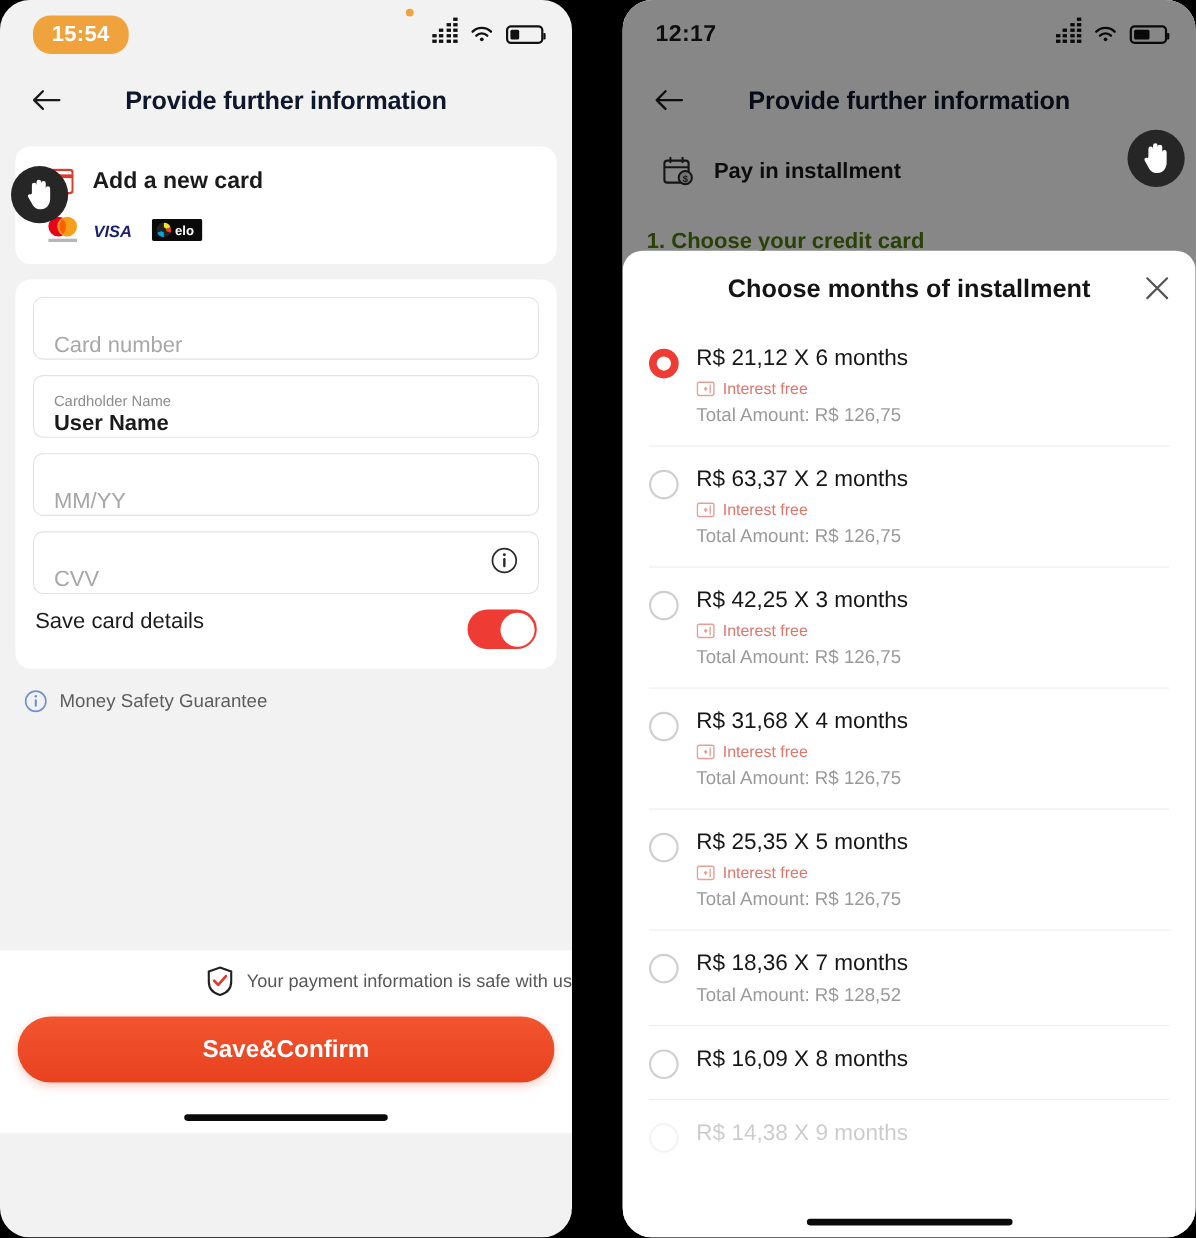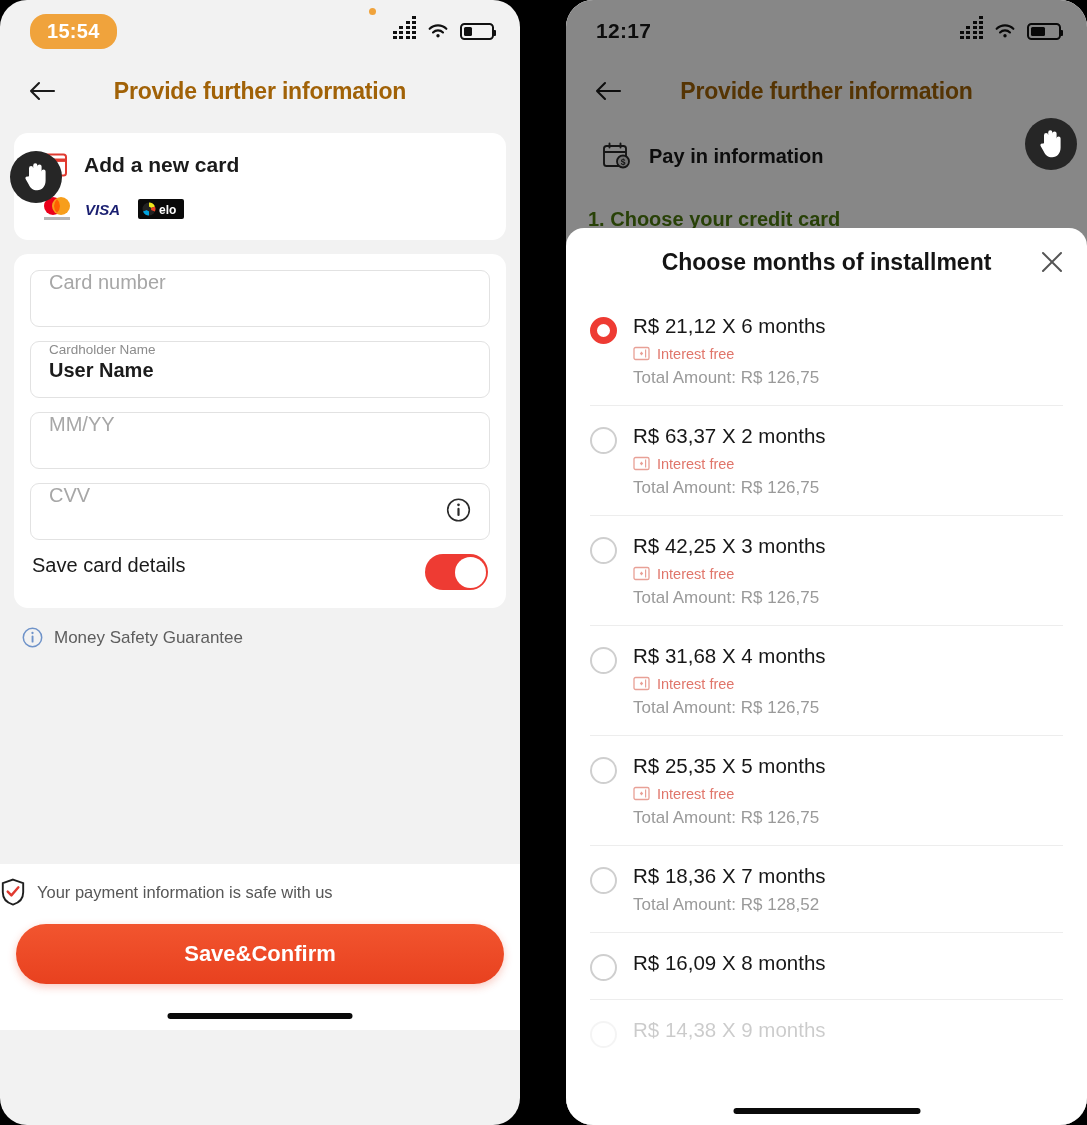--- a/index.html
+++ b/index.html
@@ -52,42 +52,42 @@
 
   
   .navbar {
     height:58px; display:flex; align-items:center; position:relative;
   }
   .nav-back {
     position:absolute; left:22px; width:40px; height:40px;
     display:flex; align-items:center; justify-content:center;
   }
   .nav-title {
-    width:100%; text-align:center; font-size:23px; font-weight:700; color:#a16207;
+    width:100%; text-align:center; font-size:23px; font-weight:700; color:#0f172a;
     letter-spacing:-.2px;
   }
 
   
   .left-body { background:#f2f2f2; height:897px; position:relative; }
   .card-panel {
     background:#fff; border-radius:14px; margin:13px 14px 0 14px;
     padding:20px 22px 18px 22px;
   }
   .add-card-row { display:flex; align-items:center; gap:17px; }
   .add-card-label { font-size:21px; font-weight:600; color:#1b1b1b; }
   .brand-row { display:flex; align-items:center; gap:11px; margin-top:19px; padding-left:4px; }
 
   .fields-panel {
     background:#fff; border-radius:14px; margin:14px 14px 0 14px;
     padding:16px 16px 18px 16px;
   }
   .field {
     border:1.4px solid #e2e2e2; border-radius:9px;
     height:57px; margin-bottom:14px; padding:0 18px;
-    display:flex; flex-direction:column; justify-content:flex-start; position:relative;
+    display:flex; flex-direction:column; justify-content:flex-end; position:relative;
   }
   .field .ph { font-size:20px; color:#a7a7a7; }
   .field .flabel { font-size:13.5px; color:#8c8c8c; margin-bottom:2px; }
   .field .fval { font-size:20px; font-weight:700; color:#1b1b1b; }
   .field .info-icon { position:absolute; right:18px; top:50%; transform:translateY(-50%); }
 
   .save-row {
     display:flex; align-items:flex-start; justify-content:space-between;
     margin-top:6px; padding:0 2px;
   }
@@ -105,21 +105,21 @@
     display:flex; align-items:center; gap:11px;
     margin:19px 0 0 22px;
   }
   .guarantee-text { font-size:17px; color:#5d5d5d; }
 
   
   .left-footer {
     position:absolute; bottom:0; left:0; width:520px; background:#fff;
     padding-top:14px; height:166px;
   }
-  .safe-row { display:flex; align-items:center; justify-content:flex-start; gap:11px; }
+  .safe-row { display:flex; align-items:center; justify-content:flex-end; gap:11px; }
   .safe-text { font-size:16.5px; color:#575757; }
   .cta {
     margin:18px 16px 0 16px; height:60px; border-radius:30px;
     background:linear-gradient(180deg,#f2552f 0%,#e8411f 100%);
     display:flex; align-items:center; justify-content:center;
     color:#fff; font-size:22px; font-weight:700;
     box-shadow:0 3px 9px rgba(232,65,31,.28);
   }
   .home-ind {
     position:absolute; bottom:11px; left:50%; transform:translateX(-50%);
@@ -386,21 +386,21 @@
       </div>
 
       <div class="pay-inst-card">
         <svg width="30" height="28" viewBox="0 0 30 28">
           <rect x="2" y="4" width="22" height="20" rx="2.6" stroke="#2a2a2a" stroke-width="1.9" fill="none"></rect>
           <path d="M2 10h22" stroke="#2a2a2a" stroke-width="1.9"></path>
           <path d="M7.5 1.5v4M18.5 1.5v4" stroke="#2a2a2a" stroke-width="1.9" stroke-linecap="round"></path>
           <circle cx="21" cy="19.5" r="6" fill="#d9d9d9" stroke="#2a2a2a" stroke-width="1.8"></circle>
           <text x="21" y="23.3" text-anchor="middle" font-family="Liberation Sans, sans-serif" font-size="8.5" font-weight="700" fill="#2a2a2a">$</text>
         </svg>
-        <span class="pay-inst-label">Pay in information</span>
+        <span class="pay-inst-label">Pay in installment</span>
       </div>
 
       <div class="step-title">1. Choose your credit card</div>
     </div>
 
     <div class="right-scrim"></div>
 
     <div class="sheet">
       <div class="sheet-head">
         <div class="sheet-title">Choose months of installment</div>

